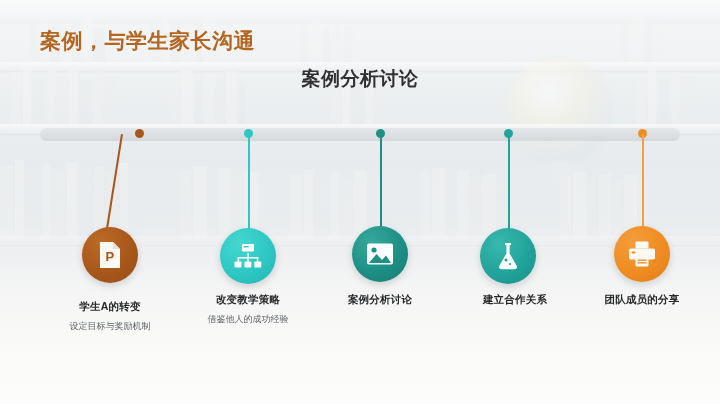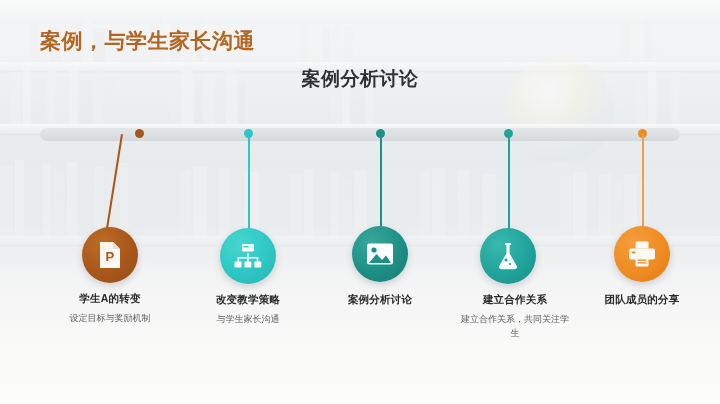--- a/index.html
+++ b/index.html
@@ -270,21 +270,21 @@
   <div class="item">
     <div class="stem-dot" style="left:135px;top:129px;background:#a8571b;"></div>
     <div class="stem" style="left:121px;top:134px;height:101px;background:#a8571b;transform:rotate(9deg);transform-origin:50% 0;"></div>
     <div class="bubble" style="left:82px;top:227px;background:radial-gradient(circle at 34% 28%, #bd6b26 0%, #a8571b 55%, #974d16 100%);">
       <svg width="26" height="28" viewBox="0 0 26 28">
         <path d="M3 1 h13 l7 7 v19 H3 Z" fill="#fbf8f4"></path>
         <path d="M16 1 l7 7 h-7 Z" fill="#e8e0d6"></path>
         <text x="8.5" y="20" font-family="Liberation Sans, sans-serif" font-size="13" font-weight="bold" fill="#a8571b">P</text>
       </svg>
     </div>
-    <div class="caption" style="left:45px;top:292px;width:130px;">
+    <div class="caption" style="left:45px;top:300px;width:130px;">
       <div class="cap-title">学生A的转变</div>
       <div class="cap-desc">设定目标与奖励机制</div>
     </div>
   </div>
 
   <div class="item">
     <div class="stem-dot" style="left:244px;top:129px;background:#2ec7c4;"></div>
     <div class="stem" style="left:247.5px;top:134px;height:96px;background:#2ec7c4;"></div>
     <div class="bubble" style="left:220px;top:228px;background:radial-gradient(circle at 34% 28%, #45d6cf 0%, #2ec7c4 55%, #23b3b1 100%);">
       <svg width="28" height="26" viewBox="0 0 28 26">
@@ -295,21 +295,21 @@
         <rect x="3.6" y="15" width="1.5" height="4" fill="#fbfefe"></rect>
         <rect x="13.2" y="15" width="1.5" height="4" fill="#fbfefe"></rect>
         <rect x="22.8" y="15" width="1.5" height="4" fill="#fbfefe"></rect>
         <rect x="0.5" y="18.5" width="7" height="6" rx="1" fill="#fbfefe"></rect>
         <rect x="10.4" y="18.5" width="7" height="6" rx="1" fill="#fbfefe"></rect>
         <rect x="20.3" y="18.5" width="7" height="6" rx="1" fill="#fbfefe"></rect>
       </svg>
     </div>
     <div class="caption" style="left:183px;top:293px;width:130px;">
       <div class="cap-title">改变教学策略</div>
-      <div class="cap-desc">与学生家长沟通</div>
+      <div class="cap-desc">借鉴他人的成功经验</div>
     </div>
   </div>
 
   <div class="item">
     <div class="stem-dot" style="left:376px;top:129px;background:#1e8f85;"></div>
     <div class="stem" style="left:379.5px;top:134px;height:94px;background:#1e8f85;"></div>
     <div class="bubble" style="left:352px;top:226px;background:radial-gradient(circle at 34% 28%, #35a89b 0%, #1e8f85 55%, #167a72 100%);">
       <svg width="28" height="24" viewBox="0 0 28 24">
         <rect x="1" y="1.5" width="26" height="21" rx="2" fill="#fbfefe"></rect>
         <circle cx="8" cy="8" r="2.6" fill="#1e8f85"></circle>
@@ -326,21 +326,20 @@
     <div class="stem" style="left:507.5px;top:134px;height:96px;background:#21a39b;"></div>
     <div class="bubble" style="left:480px;top:228px;background:radial-gradient(circle at 34% 28%, #38b8ae 0%, #21a39b 55%, #188e88 100%);">
       <svg width="24" height="28" viewBox="0 0 24 28">
         <path d="M9 1 h6 v2 h-1.4 v8.4 l7.2 12.6 a2.2 2.2 0 0 1 -1.9 3.2 H5.1 a2.2 2.2 0 0 1 -1.9 -3.2 l7.2 -12.6 V3 H9 Z" fill="#fbfefe"></path>
         <circle cx="10" cy="18" r="1.5" fill="#21a39b"></circle>
         <circle cx="14" cy="22" r="1.1" fill="#21a39b"></circle>
       </svg>
     </div>
     <div class="caption" style="left:457px;top:293px;width:116px;">
       <div class="cap-title">建立合作关系</div>
-      <div class="cap-desc">建立合作关系，共同关注学生</div>
     </div>
   </div>
 
   <div class="item">
     <div class="stem-dot" style="left:638px;top:129px;background:#ef8c22;"></div>
     <div class="stem" style="left:641.5px;top:134px;height:94px;background:#f0a04a;"></div>
     <div class="bubble" style="left:614px;top:226px;background:radial-gradient(circle at 34% 28%, #f59c3c 0%, #ef8c22 55%, #e07c15 100%);">
       <svg width="28" height="26" viewBox="0 0 28 26">
         <rect x="7.5" y="0.5" width="13" height="7" rx="1" fill="#fdf9f4"></rect>
         <rect x="1" y="7.5" width="26" height="11" rx="2" fill="#fdf9f4"></rect>

